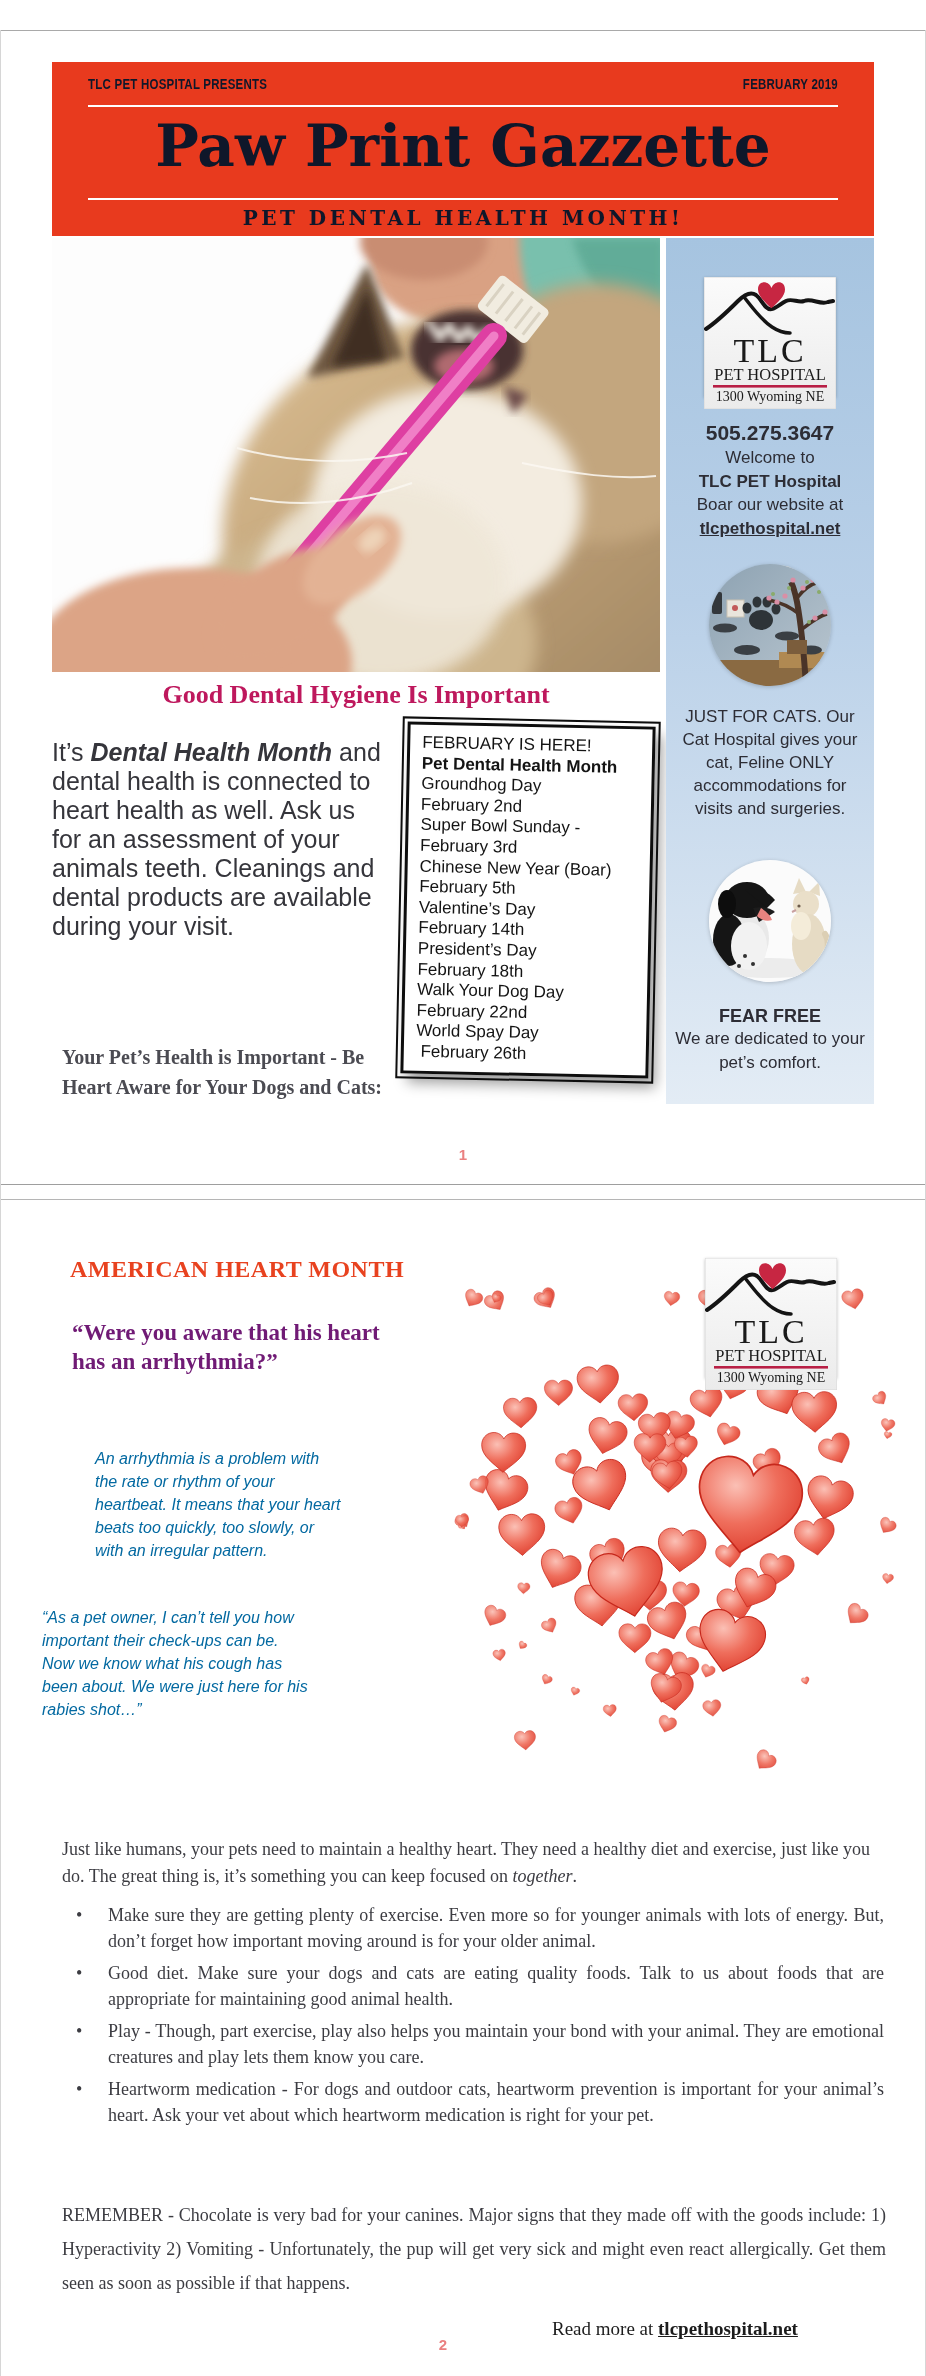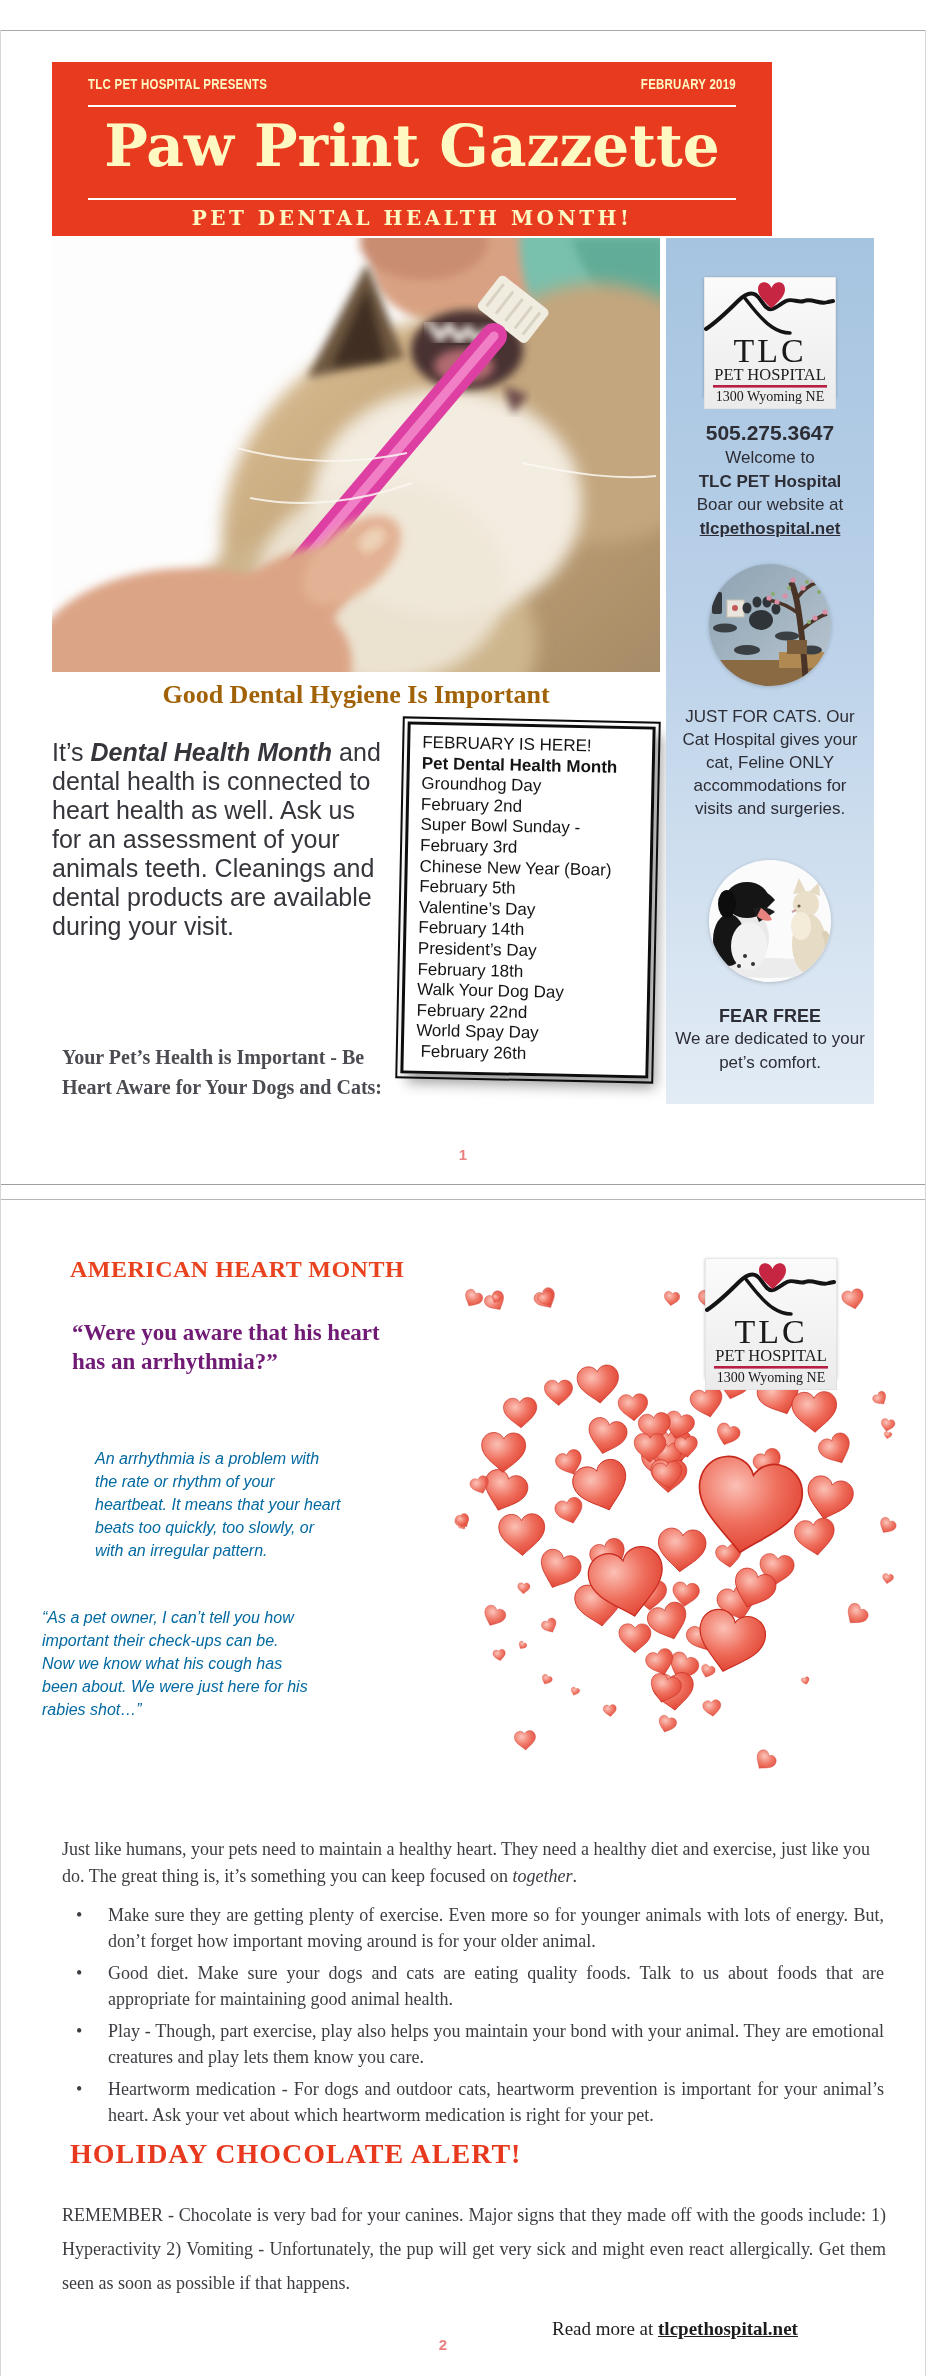--- a/index.html
+++ b/index.html
@@ -6,34 +6,34 @@
   html,body { background:#fff; }
   #canvas { position:relative; width:926px; height:2376px; background:#ffffff;
             font-family:"Liberation Sans", sans-serif; overflow:hidden; }
   .abs { position:absolute; }
 
   
   .hline { position:absolute; left:0; width:926px; height:1px; background:#a9a9a9; }
   .vline { position:absolute; top:30px; width:1px; height:2346px; background:#d6d6d6; }
 
   
-  .masthead { left:52px; top:62px; width:720px; height:174px; background:#e83a1e; color:#fef9c3; }
+  .masthead { left:52px; top:62px; width:822px; height:174px; background:#e83a1e; color:#0f172a; }
   .mast-meta { position:absolute; top:14px; left:36px; right:36px; display:flex;
                justify-content:space-between; font-weight:bold; font-size:14px; letter-spacing:.3px; }
   .kicker { transform:scaleX(.82); transform-origin:left center; white-space:nowrap; }
   .issue  { transform:scaleX(.82); transform-origin:right center; white-space:nowrap; }
   .mast-rule { position:absolute; left:36px; right:36px; height:2px; background:#fff; }
   .mast-title { position:absolute; top:52px; left:0; width:100%; text-align:center;
                 font-family:"DejaVu Serif", serif; font-weight:bold; font-size:58px; line-height:64px; }
   .mast-sub { position:absolute; top:144px; left:0; width:100%; text-align:center;
               font-family:"DejaVu Serif", serif; font-weight:bold; font-size:20px; letter-spacing:3.5px; }
 
   
   .cat-photo { left:52px; top:238px; width:608px; height:434px; }
-  .article-heading { left:52px; top:680px; width:608px; text-align:center; color:#a16207;
+  .article-heading { left:52px; top:680px; width:608px; text-align:center; color:#be185d;
                      font-family:"Liberation Serif", serif; font-weight:bold; font-size:26px; }
   .intro { left:52px; top:738px; width:338px; font-size:25px; line-height:29px; color:#35353b; }
   .intro b i, .intro .bi { font-weight:bold; font-style:italic; }
   .note-heading { left:62px; top:1042px; width:352px; font-family:"Liberation Serif", serif;
                   font-weight:bold; font-size:20px; line-height:30px; color:#4b4b52; }
 
   
   .calendar { left:404px; top:724px; width:248px; min-height:344px; background:#fff;
               border:3px solid #0d0d0d; outline:2px solid #0d0d0d; outline-offset:3px;
               transform:rotate(1.2deg); box-shadow:7px 9px 14px rgba(0,0,0,.38);
@@ -447,21 +447,20 @@
       <span></span><b>Good diet</b><span>. Make sure your dogs and cats are eating quality foods. Talk to us about foods that are appropriate for maintaining good animal health.</span>
     </div>
     <div class="li">
       <span></span><b>Play</b><span> - Though, part exercise, play also helps you maintain your bond with your animal. They are emotional creatures and play lets them know you care.</span>
     </div>
     <div class="li">
       <span></span><b>Heartworm medication</b><span> -  For dogs and outdoor cats, heartworm prevention is important for your animal’s heart. Ask your vet about which heartworm medication is right for your pet.</span>
     </div>
   </div>
 
-  <div class="abs alert-heading">HOLIDAY CHOCOLATE ALERT!</div>
 
   <div class="abs body-serif remember">
     <b>REMEMBER - </b><span> Chocolate is very bad for your canines. Major signs that they made off with the goods include: </span><b>1) Hyperactivity 2) Vomiting</b><span> - Unfortunately, the pup will get very sick and might even react allergically. Get them seen as soon as possible if that happens.</span>
   </div>
 
   <div class="abs body-serif footer-line">
     <span>Read more at </span><span class="lnk">tlcpethospital.net</span>
   </div>
 
   <div class="pnum" style="left:428px;top:2336px">2</div>

